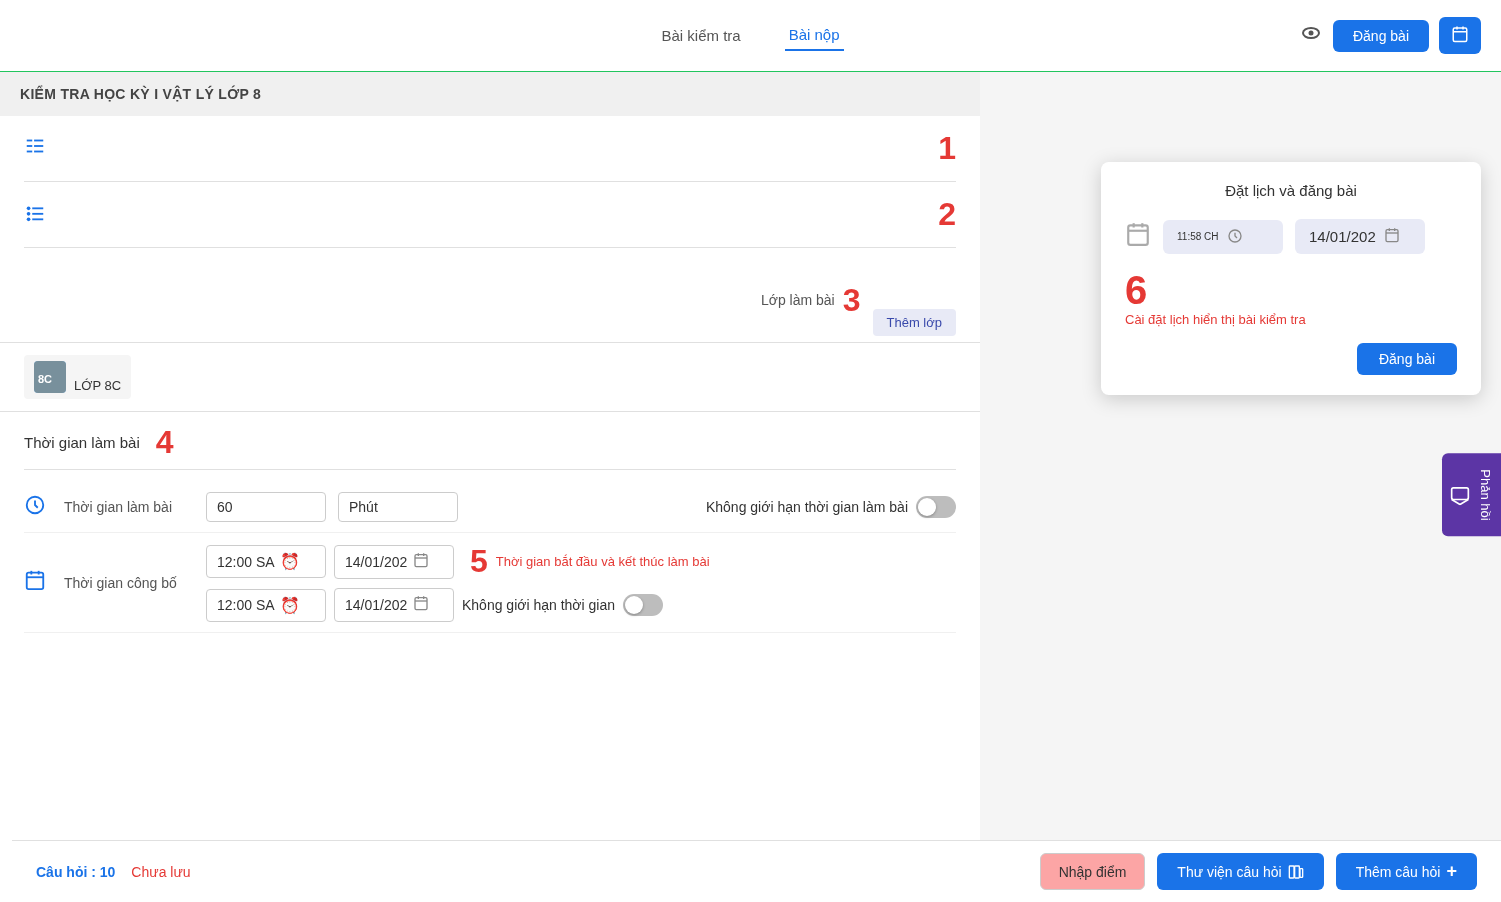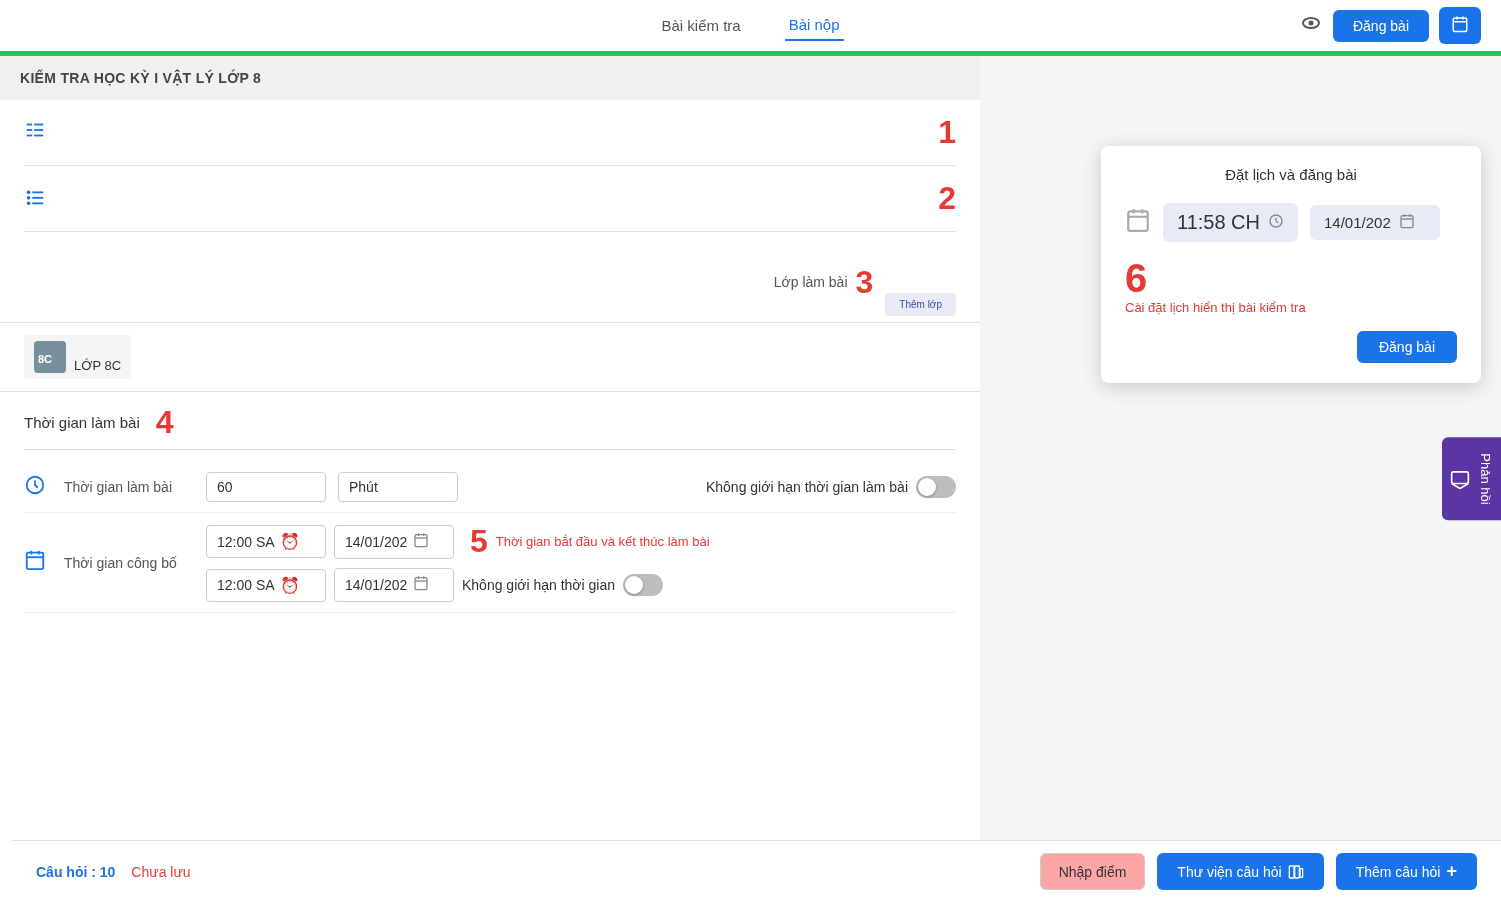--- a/index.html
+++ b/index.html
@@ -4,23 +4,23 @@
   <style>
     * { box-sizing: border-box; margin: 0; padding: 0; }
     body { font-family: 'Segoe UI', Arial, sans-serif; background: #f5f5f5; color: #333; font-size: 14px; }
 
     .top-nav {
       background: #fff;
       display: flex;
       align-items: center;
       justify-content: center;
       padding: 10px 20px;
-      border-bottom: 5px solid #22c55e;
+      border-bottom: 1px solid #22c55e;
       position: relative;
-      height: 56px;
+      height: 72px;
     }
     .nav-tabs {
       display: flex;
       gap: 40px;
       align-items: center;
     }
     .nav-tab {
       font-size: 15px;
       cursor: pointer;
       padding: 6px 4px;
@@ -140,21 +140,21 @@
       margin-left: 8px;
     }
 
     .them-lop-btn {
       background: #e8eaf6;
       color: #3949ab;
       border: none;
       border-radius: 4px;
       padding: 6px 14px;
       cursor: pointer;
-      font-size: 10px;
+      font-size: 13px;
       font-weight: 500;
       margin-top: 45px;
     }
 
     .classes-area {
       padding: 12px 24px;
       display: flex;
       flex-wrap: wrap;
       gap: 10px;
       border-bottom: 1px solid #e0e0e0;
@@ -345,21 +345,21 @@
       color: #888;
       font-size: 22px;
     }
     .popup-time-box {
       background: #e8eaf6;
       border-radius: 6px;
       padding: 8px 14px;
       display: flex;
       align-items: center;
       gap: 8px;
-      font-size: 20px;
+      font-size: 10px;
       color: #333;
       cursor: pointer;
       min-width: 120px;
     }
     .popup-date-box {
       background: #e8eaf6;
       border-radius: 6px;
       padding: 8px 14px;
       display: flex;
       align-items: center;

